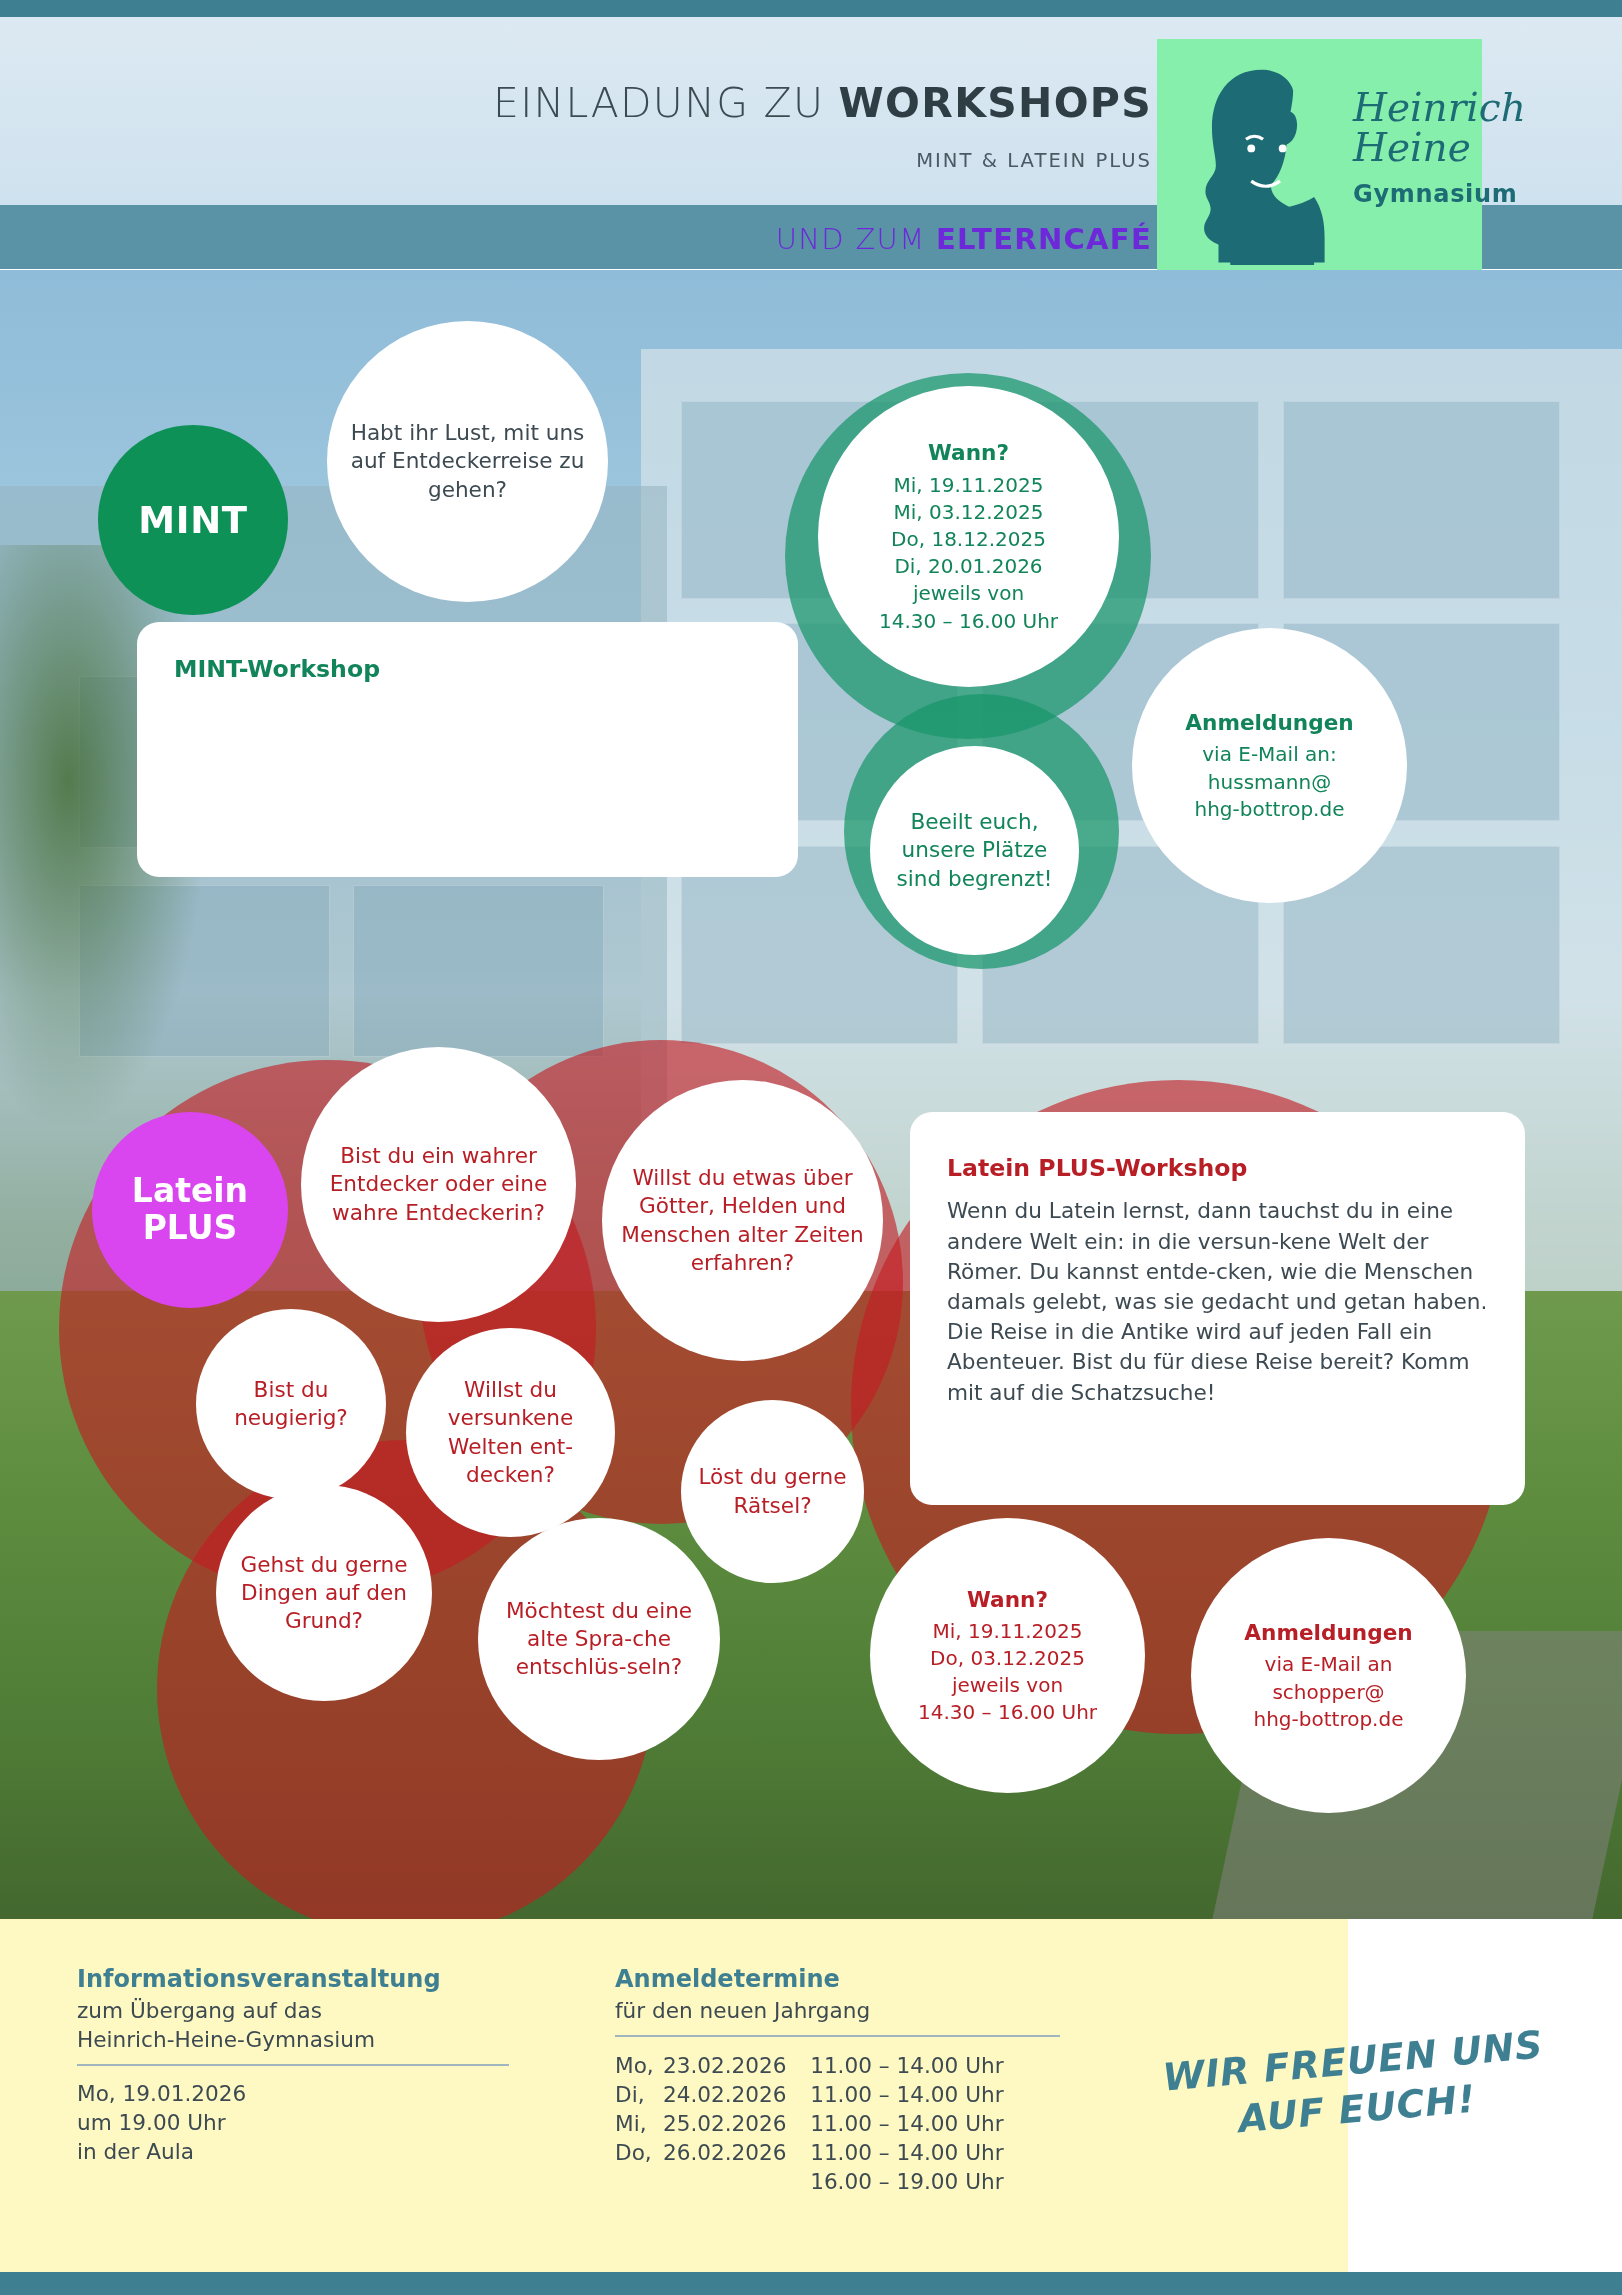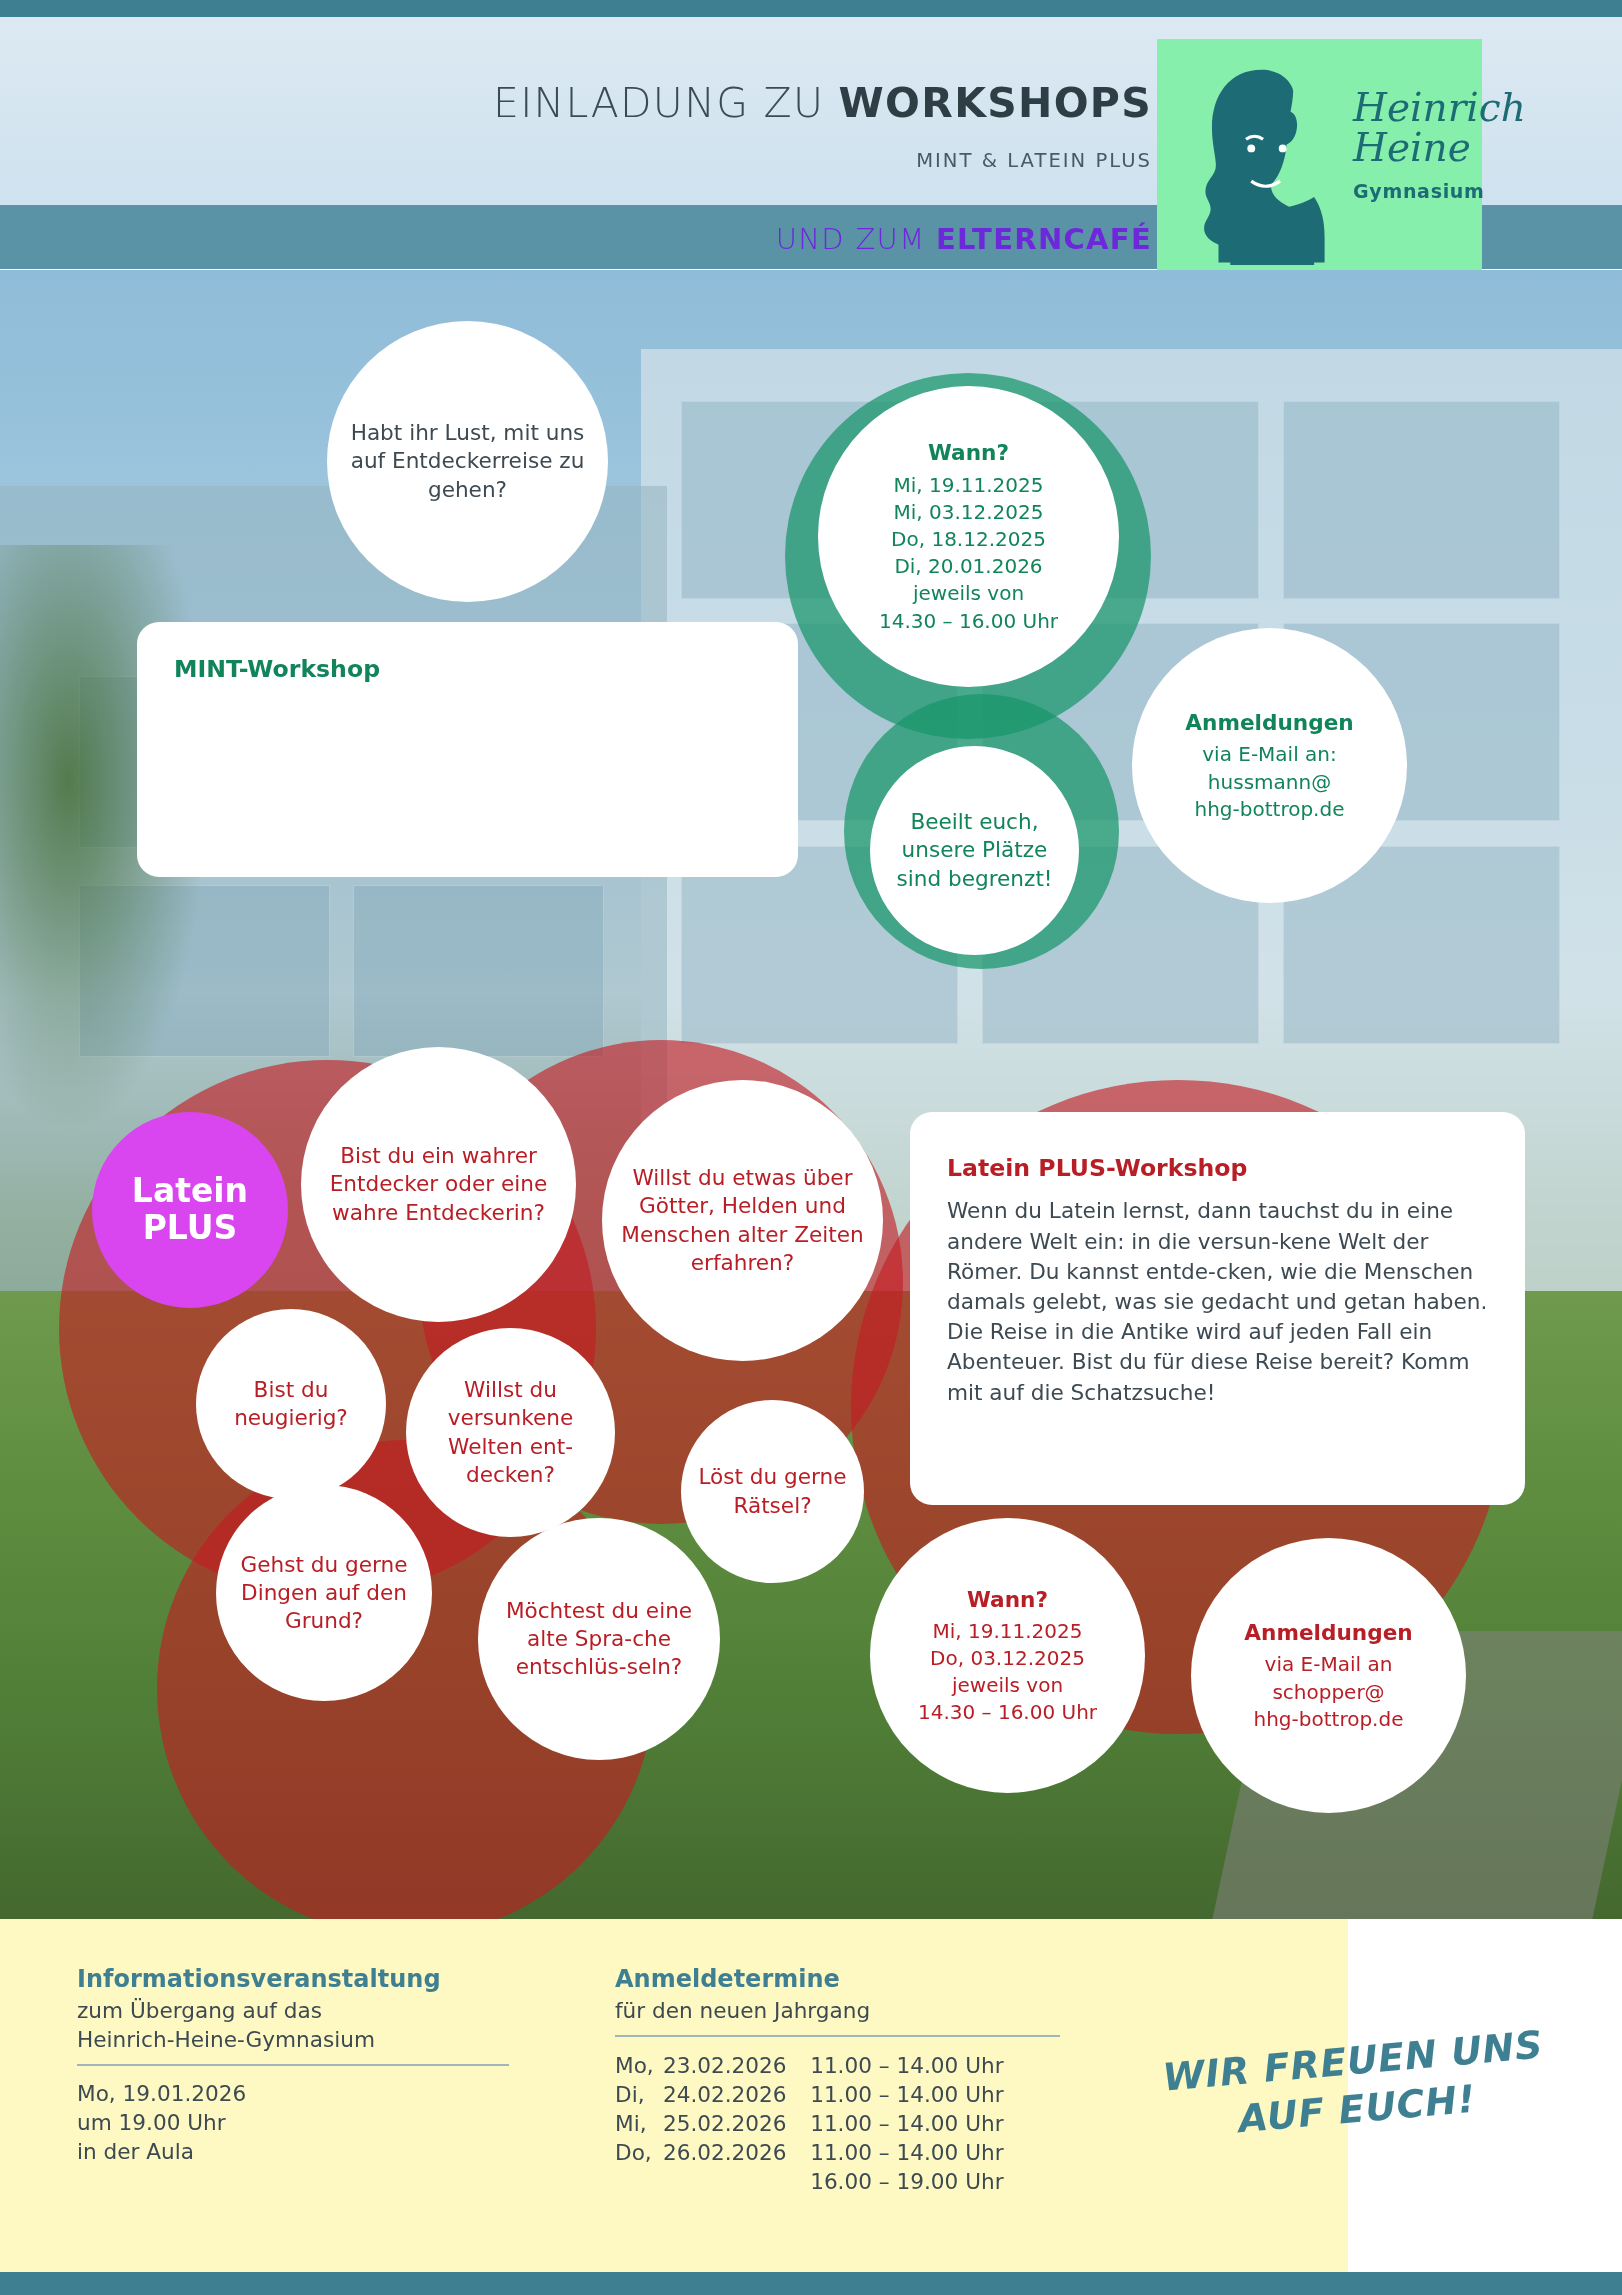--- a/index.html
+++ b/index.html
@@ -34,21 +34,21 @@
 
   
   .logo-box{
     position:absolute;left:1157px;top:39px;width:325px;height:275px;background:#86efac;
   }
   .logo-inner{position:absolute;left:0;top:0;width:389px;height:275px;}
   .logo-face{position:absolute;left:26px;top:23px;width:164px;height:203px;}
   .logo-text{position:absolute;left:196px;top:49px;width:183px;color:#1d6b74;}
   .logo-text .l1{font-size:39px;font-family:"DejaVu Serif",serif;font-style:italic;line-height:1.0;}
   .logo-text .l2{font-size:39px;font-family:"DejaVu Serif",serif;font-style:italic;line-height:1.1;}
-  .logo-text .l3{font-size:19px;font-weight:700;letter-spacing:0.7px;margin-top:10.5px;}
+  .logo-text .l3{font-size:24px;font-weight:700;letter-spacing:0.7px;margin-top:10.5px;}
 
   
   .photo{
     position:absolute;left:0;top:270px;width:1623px;height:1649px;
     background:
       linear-gradient(180deg, rgba(255,255,255,0) 0%, rgba(255,255,255,0) 60%, rgba(0,0,0,0.05) 100%),
       linear-gradient(180deg,#8fbcd8 0%, #a9cde2 28%, #cfe0e6 44%, #8fa87a 58%, #5f8a46 75%, #4d7a3b 100%);
     overflow:hidden;
   }
   
@@ -152,20 +152,23 @@
     <div class="glass" style="left:1283px;top:576px;width:275px;height:196px;"></div>
     <div class="glass" style="left:79px;top:406px;width:249px;height:170px;"></div>
     <div class="glass" style="left:353px;top:406px;width:249px;height:170px;"></div>
     <div class="glass" style="left:79px;top:615px;width:249px;height:170px;"></div>
     <div class="glass" style="left:353px;top:615px;width:249px;height:170px;"></div>
     <div class="grass"></div>
     <div class="path"></div>
     <div class="tree"></div>
   </div>
 
+  <div class="circle c-green" style="left:98px;top:425px;width:190px;height:190px;">
+    <span class="lbl-mint">MINT</span>
+  </div>
 
   <div class="circle c-white" style="left:327px;top:321px;width:281px;height:281px;">
     <span class="ctext tx-dark">Habt ihr Lust, mit uns auf Entdeckerreise zu gehen?</span>
   </div>
 
   <div class="circle c-greenT" style="left:785px;top:373px;width:366px;height:366px;"></div>
   <div class="circle c-white" style="left:818px;top:386px;width:301px;height:301px;">
     <span class="cdate tx-green" style="white-space:pre-line;"><b class="hd">Wann?</b><span>Mi, 19.11.2025
 Mi, 03.12.2025
 Do, 18.12.2025

